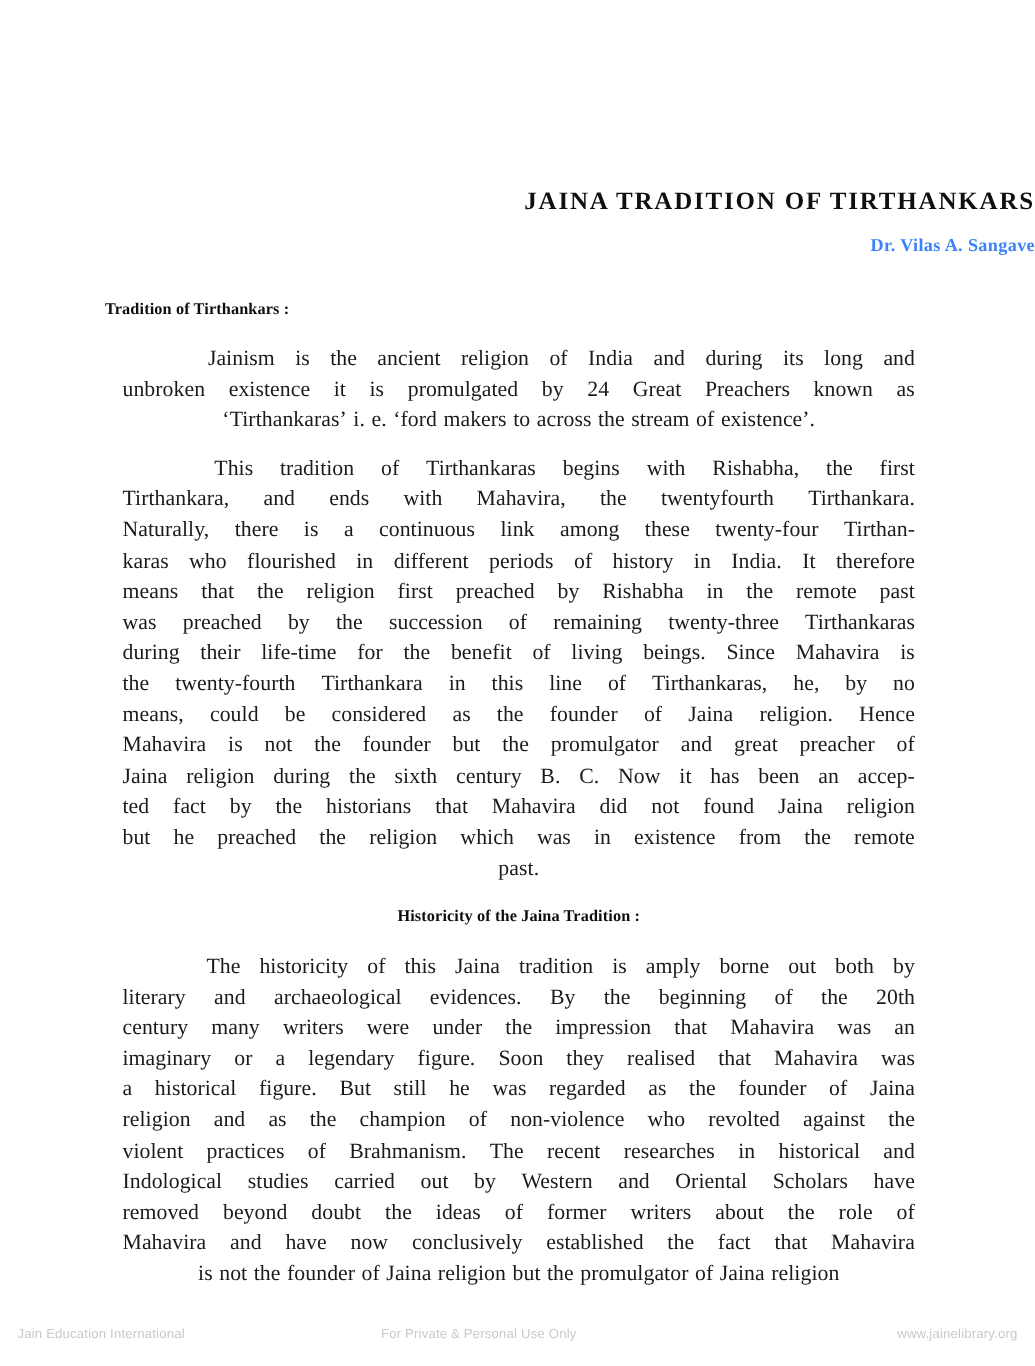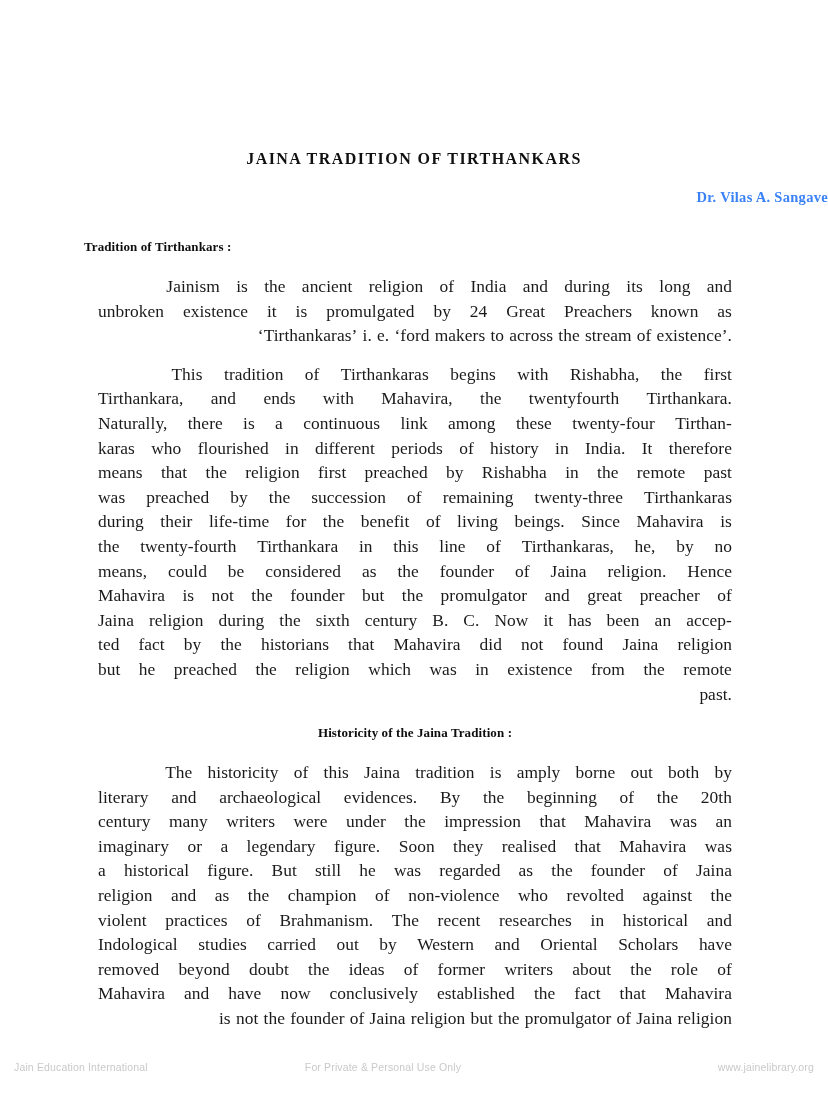--- a/index.html
+++ b/index.html
@@ -23,22 +23,22 @@
     inset: 0;
     background: #ffffff;
   }
 
   
   .doc-title {
     position: absolute;
     top: 150px;
     left: 0;
     width: 828px;
-    text-align: center;
-    font-size: 16px;
+    text-align: right;
+    font-size: 20px;
     font-weight: bold;
     letter-spacing: 1.45px;
     color: #101010;
     font-family: "Liberation Serif", "DejaVu Serif", serif;
   }
   .doc-author {
     position: absolute;
     top: 189px;
     left: 0;
     width: 828px;
@@ -94,21 +94,21 @@
   
   .ln > .w {
     display: inline-block;
   }
   .ln.spread {
     display: flex;
     justify-content: space-between;
     white-space: pre;
   }
   .ln.spread.flush {
-    justify-content: flex-end;
+    justify-content: center;
   }
   .ln.spread.flush > .w + .w {
     margin-left: 0.30em;
   }
 
   
   .footer {
     position: absolute;
     left: 0;
     top: 1061px;

